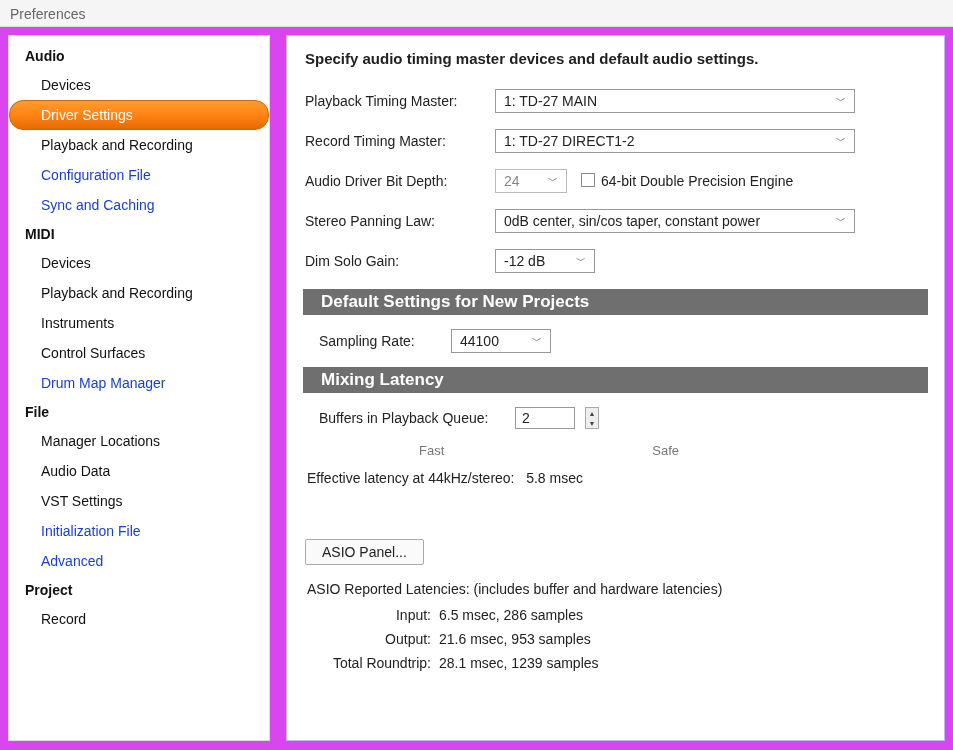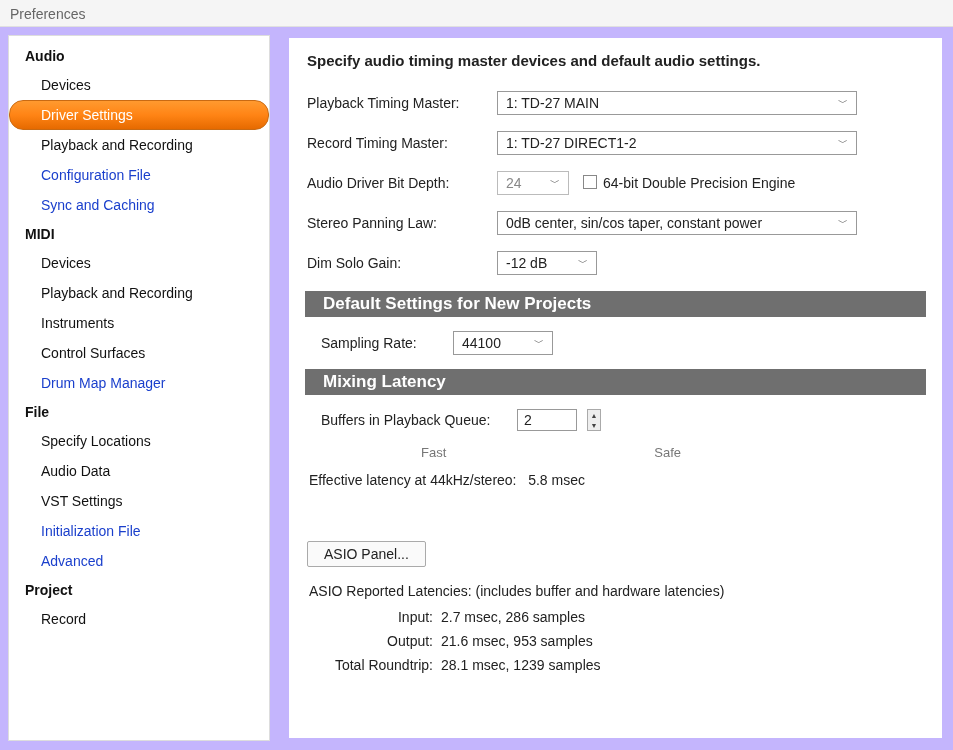--- a/index.html
+++ b/index.html
@@ -8,21 +8,21 @@
   font-size: 14px;
   background: #f0f0f0;
   color: #222;
   width: 953px;
   height: 750px;
   overflow: hidden;
 }
 .window {
   width: 953px;
   height: 750px;
-  background: #c4b5fd;
+  background: #d946ef;
 }
 .titlebar {
   padding: 6px 10px 4px 10px;
   color: #666;
   font-size: 14px;
   background: #f5f5f5;
   border-bottom: 1px solid #e0e0e0;
 }
 .content {
   display: flex;
@@ -50,21 +50,21 @@
 .nav-item.selected {
   background: linear-gradient(to bottom, #ff9a2f 0%, #ff8415 50%, #e66a00 100%);
   color: #fff;
   border: 1px solid #c96a12;
   padding: 6px 13px 6px 31px;
   border-radius: 14px;
 }
 .main {
   flex: 1;
   margin: 8px 8px 8px 16px;
-  border: 3px solid #c4b5fd;
+  border: 1px solid #c4b5fd;
   padding: 14px 18px 18px 18px;
   background: #fff;
   overflow-y: auto;
   position: relative;
 }
 .main-heading {
   font-weight: 700;
   font-size: 15px;
   margin-bottom: 22px;
 }
@@ -221,21 +221,21 @@
       <div class="nav-item link">Sync and Caching</div>
 
       <div class="nav-header">MIDI</div>
       <div class="nav-item">Devices</div>
       <div class="nav-item">Playback and Recording</div>
       <div class="nav-item">Instruments</div>
       <div class="nav-item">Control Surfaces</div>
       <div class="nav-item link">Drum Map Manager</div>
 
       <div class="nav-header">File</div>
-      <div class="nav-item">Specify Locations</div>
+      <div class="nav-item">Manager Locations</div>
       <div class="nav-item">Audio Data</div>
       <div class="nav-item">VST Settings</div>
       <div class="nav-item link">Initialization File</div>
       <div class="nav-item link">Advanced</div>
 
       <div class="nav-header">Project</div>
       <div class="nav-item">Record</div>
 
     </div>
 
@@ -319,21 +319,21 @@
         &nbsp;
         <span>5.8 msec</span>
       </div>
 
       <div class="btn">ASIO Panel...</div>
 
       <div class="lat-table">
         <div class="lat-header">ASIO Reported Latencies: (includes buffer and hardware latencies)</div>
         <div class="lat-row">
           <div class="lat-label">Input:</div>
-          <div class="lat-val">2.7 msec, 286 samples</div>
+          <div class="lat-val">6.5 msec, 286 samples</div>
         </div>
         <div class="lat-row">
           <div class="lat-label">Output:</div>
           <div class="lat-val">21.6 msec, 953 samples</div>
         </div>
         <div class="lat-row">
           <div class="lat-label">Total Roundtrip:</div>
           <div class="lat-val">28.1 msec, 1239 samples</div>
         </div>
       </div>

